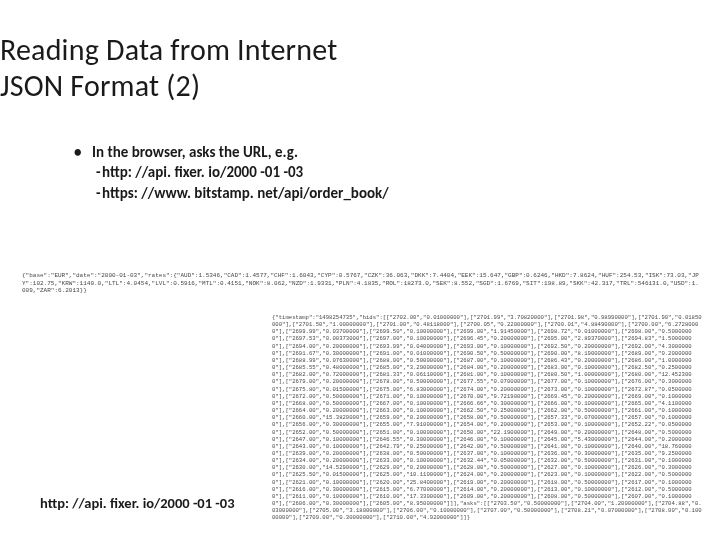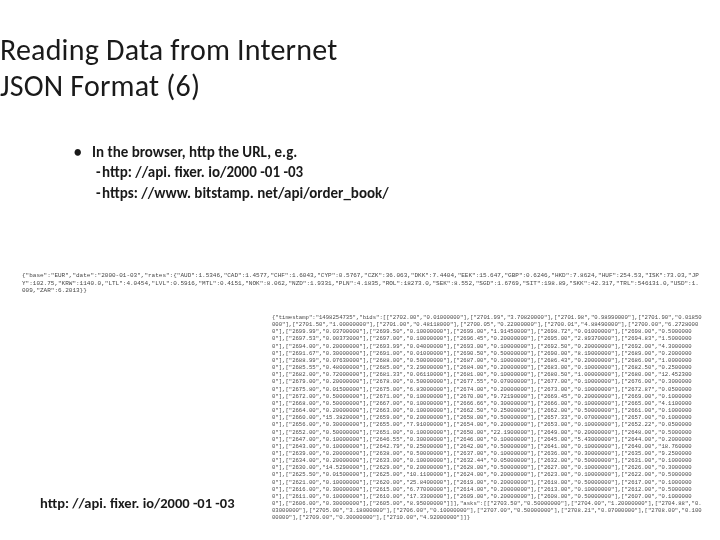--- a/index.html
+++ b/index.html
@@ -76,27 +76,27 @@
     font-size: 14.5px;
     font-weight: 700;
   }
 </style>
 </head>
 <body>
 
 <div class="slide">
   <div class="title">
     <span>Reading Data from Internet</span><br>
-    <span>JSON  Format (6)</span>
+    <span>JSON  Format (2)</span>
   </div>
 
   <div class="bullets">
     <div class="row">
       <span class="dot">•</span>
-      <span class="txt">In the browser, http the URL, e.g.</span>
+      <span class="txt">In the browser, asks the URL, e.g.</span>
     </div>
     <div class="row">
       <span class="dash">-</span>
       <span class="txt"> http: //api. fixer. io/2000 -01 -03</span>
     </div>
     <div class="row">
       <span class="dash">-</span>
       <span class="txt">https: //www. bitstamp. net/api/order_book/</span>
     </div>
   </div>

